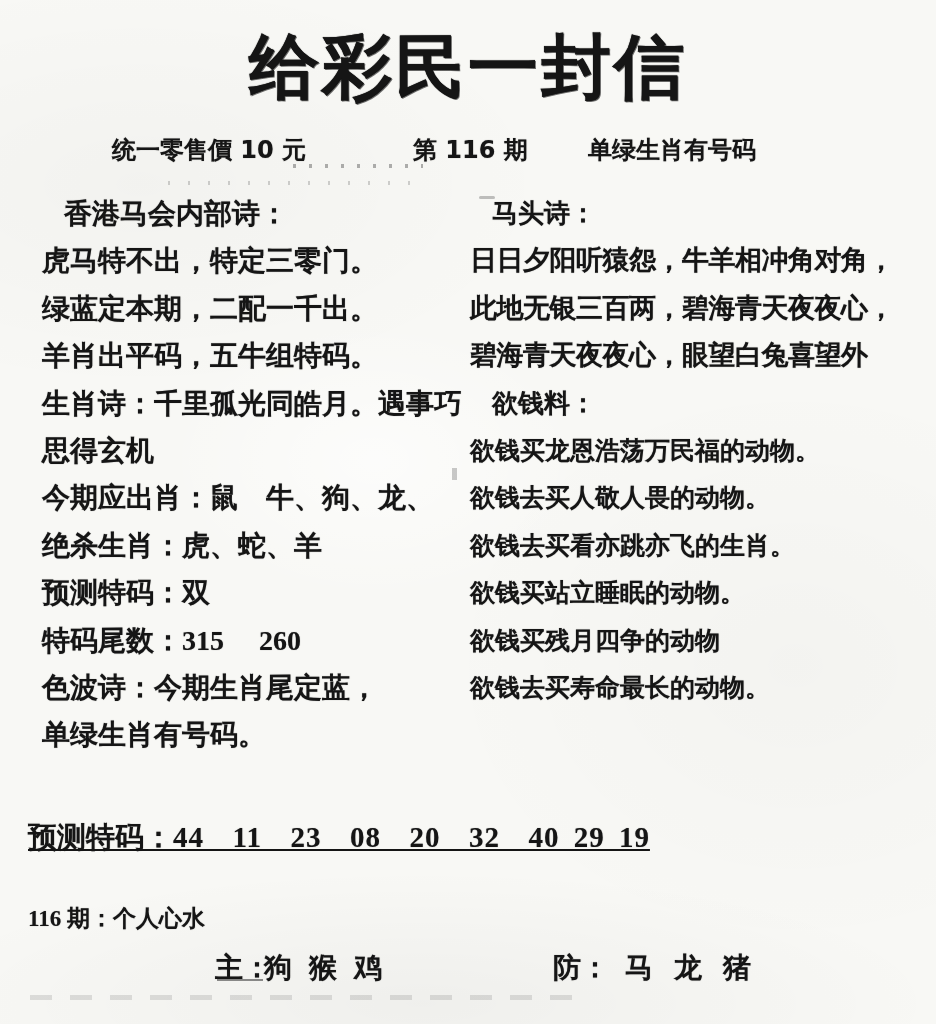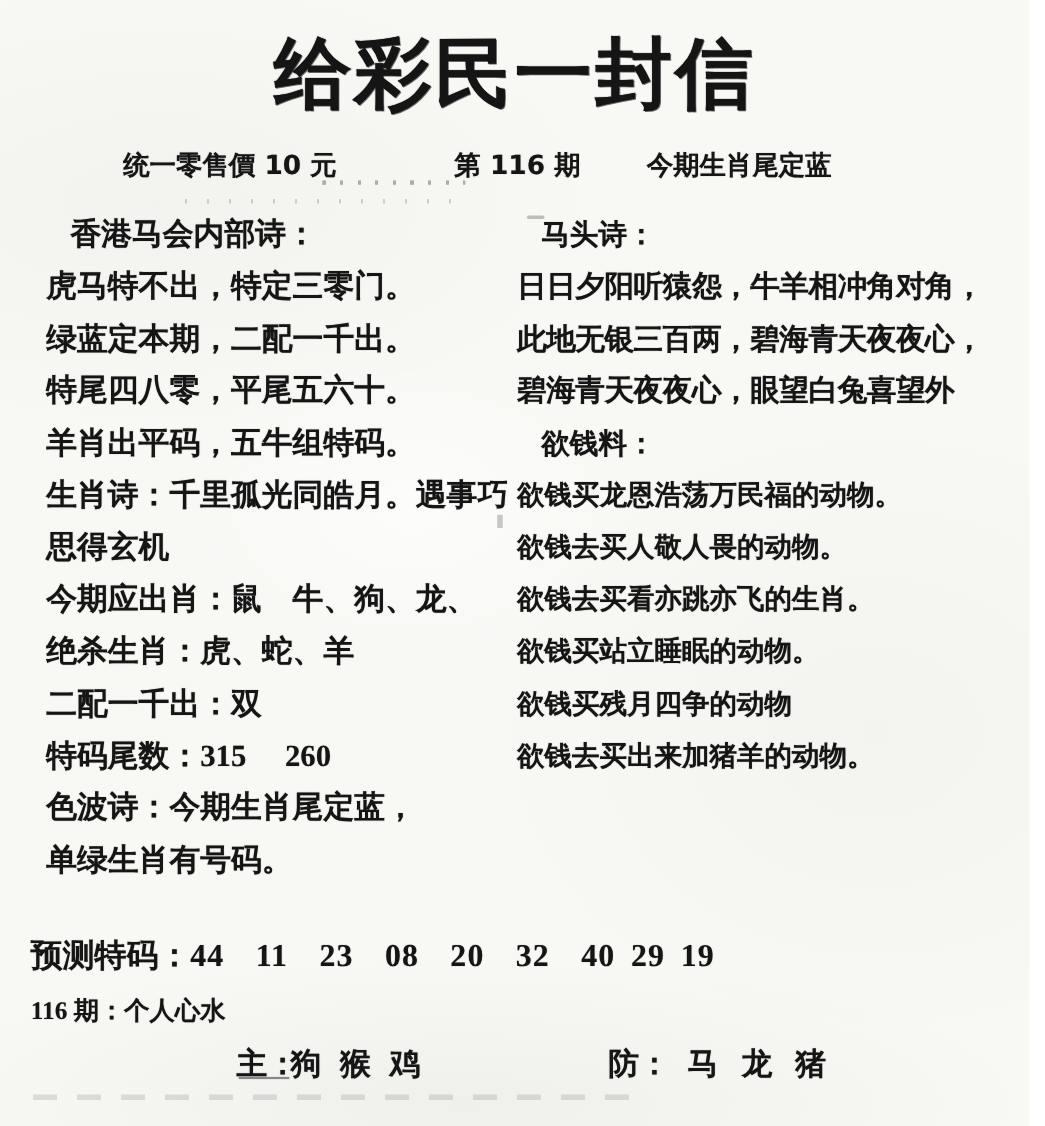--- a/index.html
+++ b/index.html
@@ -37,21 +37,21 @@
   .col-left{ left:42px; width:430px; }
   .col-right{ left:470px; width:475px; }
   .line{ height:47.4px; line-height:47.4px; white-space:pre; }
   .heading{ padding-left:22px; font-size:27px; }
   .col-right .heading{ font-size:26px; }
   .col-left .line{ font-size:28px; }
   .col-right .poem{ font-size:27px; letter-spacing:-0.5px; }
   .col-right .tip{ font-size:25px; }
 
   .footer-line{ position:absolute; left:28px; white-space:pre; }
-  .pred{ top:845px; font-size:29px; line-height:48px; }
+  .pred{ top:813px; font-size:29px; line-height:48px;text-decoration:underline; }
   .pred .nums{ word-spacing:6px; letter-spacing:1px; }
   .issue-line{ top:895px; font-size:23px; line-height:48px; }
   .bottom-span{ position:absolute; top:944px; font-size:28px; line-height:48px; white-space:pre; }
   .b-main-label{ left:215px; }
   .b-main-animals{ left:264px; word-spacing:10px; }
   .b-guard-label{ left:553px; }
   .b-guard-animals{ left:625px; word-spacing:14px; }
 
   
   .noise{ position:absolute; pointer-events:none; }
@@ -67,50 +67,49 @@
 </style>
 </head>
 <body>
 
 <div class="page">
 
   <div class="title ink">给彩民一封信</div>
 
   <span class="hdr hdr-price ink">统一零售價 10 元</span>
   <span class="hdr hdr-issue ink">第 116 期</span>
-  <span class="hdr hdr-notice ink">今期生肖尾定蓝</span>
+  <span class="hdr hdr-notice ink">单绿生肖有号码</span>
 
   <div class="col col-left">
     <div class="line heading ink">香港马会内部诗：</div>
     <div class="line ink">虎马特不出，特定三零门。</div>
     <div class="line ink">绿蓝定本期，二配一千出。</div>
-    <div class="line ink">特尾四八零，平尾五六十。</div>
     <div class="line ink">羊肖出平码，五牛组特码。</div>
     <div class="line ink">生肖诗：千里孤光同皓月。遇事巧</div>
     <div class="line ink">思得玄机</div>
     <div class="line ink">今期应出肖：鼠　牛、狗、龙、</div>
     <div class="line ink">绝杀生肖：虎、蛇、羊</div>
-    <div class="line ink">二配一千出：双</div>
+    <div class="line ink">预测特码：双</div>
     <div class="line ink">特码尾数：315　 260</div>
     <div class="line ink">色波诗：今期生肖尾定蓝，</div>
     <div class="line ink">单绿生肖有号码。</div>
   </div>
 
   <div class="col col-right">
     <div class="line heading ink">马头诗：</div>
     <div class="line poem ink">日日夕阳听猿怨，牛羊相冲角对角，</div>
     <div class="line poem ink">此地无银三百两，碧海青天夜夜心，</div>
     <div class="line poem ink">碧海青天夜夜心，眼望白兔喜望外</div>
     <div class="line heading ink">欲钱料：</div>
     <div class="line tip ink">欲钱买龙恩浩荡万民福的动物。</div>
     <div class="line tip ink">欲钱去买人敬人畏的动物。</div>
     <div class="line tip ink">欲钱去买看亦跳亦飞的生肖。</div>
     <div class="line tip ink">欲钱买站立睡眠的动物。</div>
     <div class="line tip ink">欲钱买残月四争的动物</div>
-    <div class="line tip ink">欲钱去买出来加猪羊的动物。</div>
+    <div class="line tip ink">欲钱去买寿命最长的动物。</div>
   </div>
 
   <div class="footer-line pred ink"><span>预测特码：</span><span class="nums">44  11  23  08  20  32  40 29 19</span></div>
 
   <div class="footer-line issue-line ink">116 期：个人心水</div>
 
   <span class="bottom-span b-main-label ink">主：</span>
   <span class="bottom-span b-main-animals ink">狗 猴 鸡</span>
   <span class="bottom-span b-guard-label ink">防：</span>
   <span class="bottom-span b-guard-animals ink">马 龙 猪</span>

